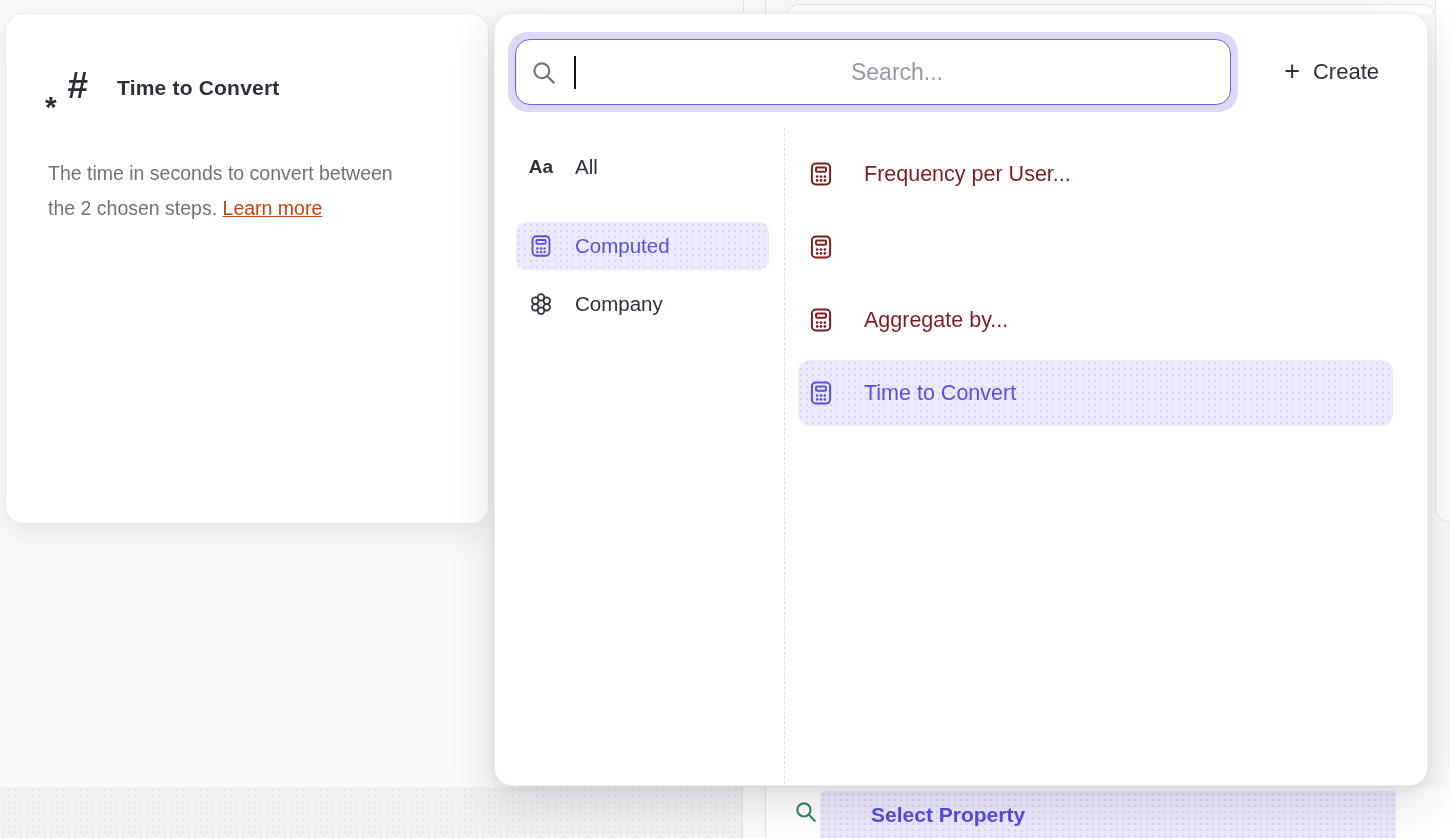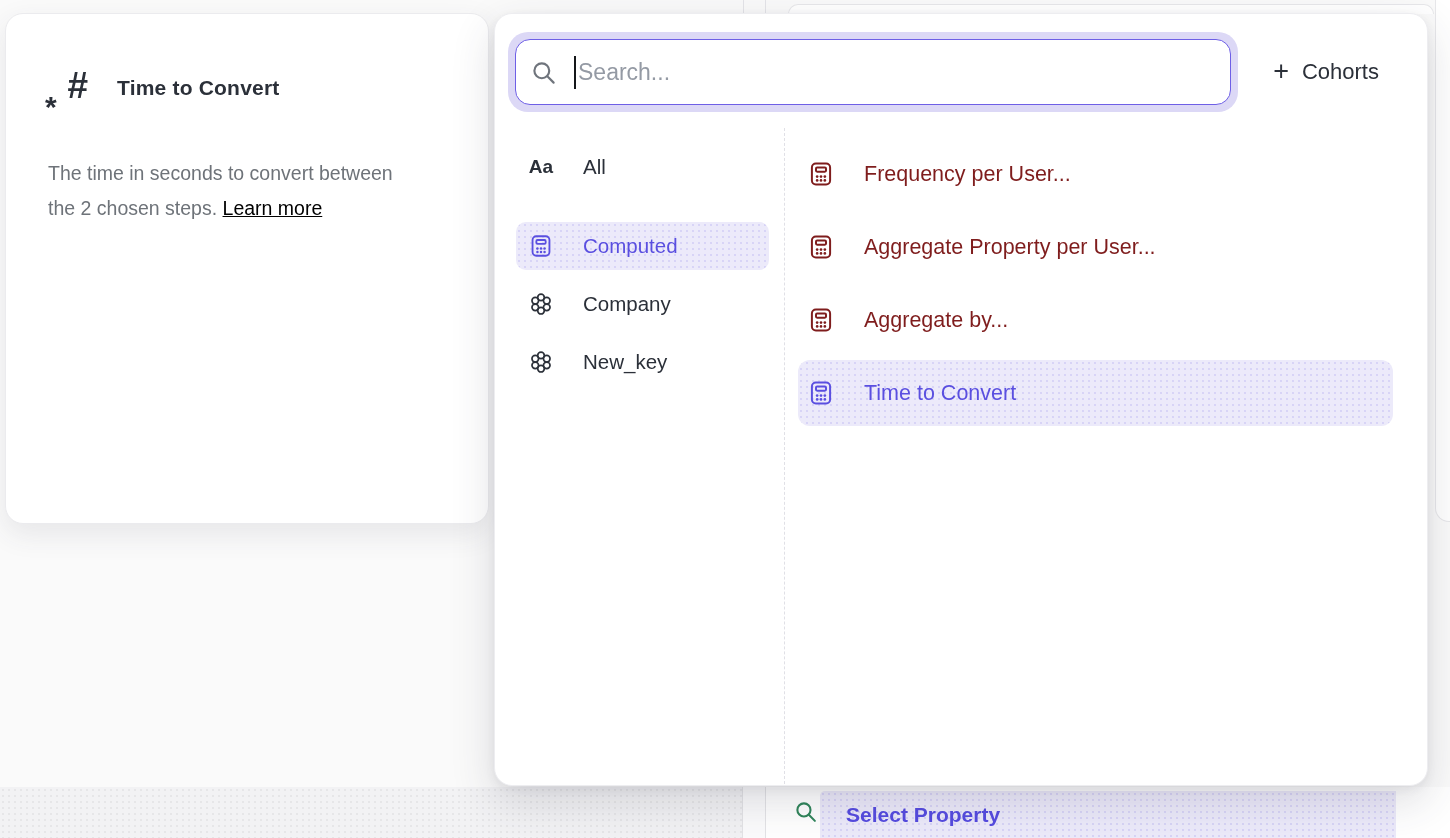--- a/index.html
+++ b/index.html
@@ -29,21 +29,21 @@
     border-right:1px solid #e3e3e6;box-sizing:border-box;
   }
   #strip-col{
     position:absolute;left:743px;top:0;width:23px;height:51px;background:#fbfbfc;
     border-right:1px solid #e3e3e6;box-sizing:border-box;
   }
   #strip-right{position:absolute;left:766px;top:0;width:684px;height:51px;background:#ffffff;}
   #strip-search-icon{position:absolute;left:27px;top:12px;width:25px;height:25px;color:#2f855a;}
   #select-property-pill{
     position:absolute;left:54px;top:4px;width:576px;height:47px;
-    border-top-left-radius:5px;display:flex;align-items:center;padding-left:26px;
+    border-top-left-radius:5px;display:flex;align-items:center;padding-left:51px;
     box-sizing:border-box;font-size:21px;font-weight:600;color:#554be0;cursor:pointer;
   }
   .texture-purple{
     background-color:#eceafa;
     background-image:radial-gradient(rgba(90,79,224,0.14) 1px, transparent 1.25px);
     background-size:6px 6px;
   }
   .texture-gray{
     background-color:#f2f2f4;
     background-image:radial-gradient(rgba(0,0,0,0.05) 1px, transparent 1.25px);
@@ -57,57 +57,57 @@
   }
   #tooltip-header{position:absolute;left:42px;top:50px;display:flex;align-items:center;}
   #hash-icon{position:relative;width:40px;height:48px;}
   #hash-icon .hash{position:absolute;right:0;top:0;font-size:37px;font-weight:700;line-height:44px;}
   #hash-icon .asterisk{position:absolute;left:-3px;bottom:-12px;font-size:30px;font-weight:700;}
   #tooltip-title{margin-left:29px;font-size:21px;font-weight:700;letter-spacing:.2px;}
   #tooltip-desc{
     position:absolute;left:42px;top:142px;width:362px;
     font-size:19.5px;line-height:35px;color:#6e7379;
   }
-  #learn-more-link{color:#000000;text-decoration:underline;cursor:pointer;}
+  #learn-more-link{color:#c2410c;text-decoration:underline;cursor:pointer;}
   
   #dropdown-panel{
     position:absolute;left:494px;top:13px;width:934px;height:773px;
     background:#fff;border:1px solid #ededf0;border-radius:18px;
     box-shadow:0 16px 44px rgba(50,50,70,0.16), 0 3px 10px rgba(50,50,70,0.07);
     box-sizing:border-box;
   }
   #search-ring{
     position:absolute;left:13px;top:18px;width:730px;height:80px;
     background:#dcd8f6;border-radius:20px;
   }
   #search-field{
     position:absolute;inset:7px;background:#fff;border:1.6px solid #6e5fe6;border-radius:15px;
     display:flex;align-items:center;padding:0 14px;box-sizing:border-box;
   }
   #search-glass{width:27px;height:27px;color:#6f747c;flex:0 0 auto;}
   #search-caret{width:2px;height:33px;background:#15171a;margin-left:17px;flex:0 0 auto;}
   #search-input{
     flex:1;border:none;outline:none;background:transparent;
-    font-family:"Liberation Sans", sans-serif;font-size:23px;color:#2b3039;padding:0 0 0 2px;
+    font-family:"Liberation Sans", sans-serif;font-size:23px;color:#2b3039;padding:0 0 0 2px;text-align:center;
   }
   #search-input::placeholder{color:#949aa4;opacity:1;}
   #create-button{
     position:absolute;right:48px;top:44px;display:flex;align-items:center;gap:13px;
     font-size:22px;color:#2b3039;cursor:pointer;
   }
   #create-plus{font-size:27px;font-weight:400;line-height:1;color:#2b3039;}
   #column-divider{
     position:absolute;left:289px;top:114px;bottom:1px;width:0;
     border-left:1px dashed #e0e0e6;
   }
   
   #category-list{position:absolute;left:21px;top:129px;width:253px;}
   .cat-row{
     height:48px;margin-bottom:10px;border-radius:10px;display:flex;align-items:center;
-    padding-left:12px;gap:29px;font-size:20.5px;cursor:pointer;box-sizing:border-box;color:#2b3039;
+    padding-left:12px;gap:21px;font-size:20.5px;cursor:pointer;box-sizing:border-box;color:#2b3039;
   }
   .cat-row .icon{width:26px;height:26px;flex:0 0 auto;display:flex;align-items:center;justify-content:center;}
   .cat-row .icon svg{width:26px;height:26px;}
   .cat-row .icon.aa{font-size:19px;font-weight:600;letter-spacing:0;}
   .cat-row.selected{color:#5a4fe0;margin-top:31px;}
   
   #result-list{position:absolute;left:303px;top:127px;width:595px;}
   .res-row{
     height:66px;margin-bottom:7px;border-radius:12px;display:flex;align-items:center;
     padding-left:9px;gap:29px;font-size:21.5px;cursor:pointer;box-sizing:border-box;color:#7f1d1d;
@@ -161,21 +161,21 @@
             <path d="M15.4 15.4L21 21"></path>
         </svg>
       </span>
       <span id="search-caret"></span>
       <input id="search-input" type="text" placeholder="Search..." style="">
     </div>
   </div>
 
   <div id="create-button">
     <span id="create-plus">+</span>
-    <span>Cohorts</span>
+    <span>Create</span>
   </div>
 
   <div id="column-divider"></div>
 
   <div id="category-list">
       <div class="cat-row">
         <span class="icon aa">Aa</span>
         <span>All</span>
       </div>
       <div class="cat-row selected texture-purple">
@@ -201,33 +201,20 @@
             <circle cx="12" cy="5.9" r="3.05"></circle>
             <circle cx="17.3" cy="9" r="3.05"></circle>
             <circle cx="17.3" cy="15.1" r="3.05"></circle>
             <circle cx="12" cy="18.2" r="3.05"></circle>
             <circle cx="6.7" cy="15.1" r="3.05"></circle>
             <circle cx="6.7" cy="9" r="3.05"></circle>
           </svg>
         </span>
         <span>Company</span>
       </div>
-      <div class="cat-row">
-        <span class="icon">
-          <svg viewBox="0 0 24 24" fill="none" stroke="currentColor" stroke-width="1.55">
-            <circle cx="12" cy="5.9" r="3.05"></circle>
-            <circle cx="17.3" cy="9" r="3.05"></circle>
-            <circle cx="17.3" cy="15.1" r="3.05"></circle>
-            <circle cx="12" cy="18.2" r="3.05"></circle>
-            <circle cx="6.7" cy="15.1" r="3.05"></circle>
-            <circle cx="6.7" cy="9" r="3.05"></circle>
-          </svg>
-        </span>
-        <span>New_key</span>
-      </div>
     </div>
   <div id="result-list">
       <div class="res-row">
         <span class="icon"><svg viewBox="0 0 24 24" fill="none" stroke="currentColor" stroke-width="1.7" stroke-linecap="round" stroke-linejoin="round">
             <rect x="4.2" y="3" width="15.6" height="18" rx="3.4"></rect>
             <rect x="7.7" y="6.5" width="8.6" height="3.5" rx="1"></rect>
             <g fill="currentColor" stroke="none">
               <circle cx="8.7" cy="14.2" r="1.15"></circle>
               <circle cx="12" cy="14.2" r="1.15"></circle>
               <circle cx="15.3" cy="14.2" r="1.15"></circle>
@@ -244,21 +231,20 @@
             <rect x="7.7" y="6.5" width="8.6" height="3.5" rx="1"></rect>
             <g fill="currentColor" stroke="none">
               <circle cx="8.7" cy="14.2" r="1.15"></circle>
               <circle cx="12" cy="14.2" r="1.15"></circle>
               <circle cx="15.3" cy="14.2" r="1.15"></circle>
               <circle cx="8.7" cy="17.5" r="1.15"></circle>
               <circle cx="12" cy="17.5" r="1.15"></circle>
               <circle cx="15.3" cy="17.5" r="1.15"></circle>
             </g>
           </svg></span>
-        <span>Aggregate Property per User...</span>
       </div>
       <div class="res-row">
         <span class="icon"><svg viewBox="0 0 24 24" fill="none" stroke="currentColor" stroke-width="1.7" stroke-linecap="round" stroke-linejoin="round">
             <rect x="4.2" y="3" width="15.6" height="18" rx="3.4"></rect>
             <rect x="7.7" y="6.5" width="8.6" height="3.5" rx="1"></rect>
             <g fill="currentColor" stroke="none">
               <circle cx="8.7" cy="14.2" r="1.15"></circle>
               <circle cx="12" cy="14.2" r="1.15"></circle>
               <circle cx="15.3" cy="14.2" r="1.15"></circle>
               <circle cx="8.7" cy="17.5" r="1.15"></circle>

